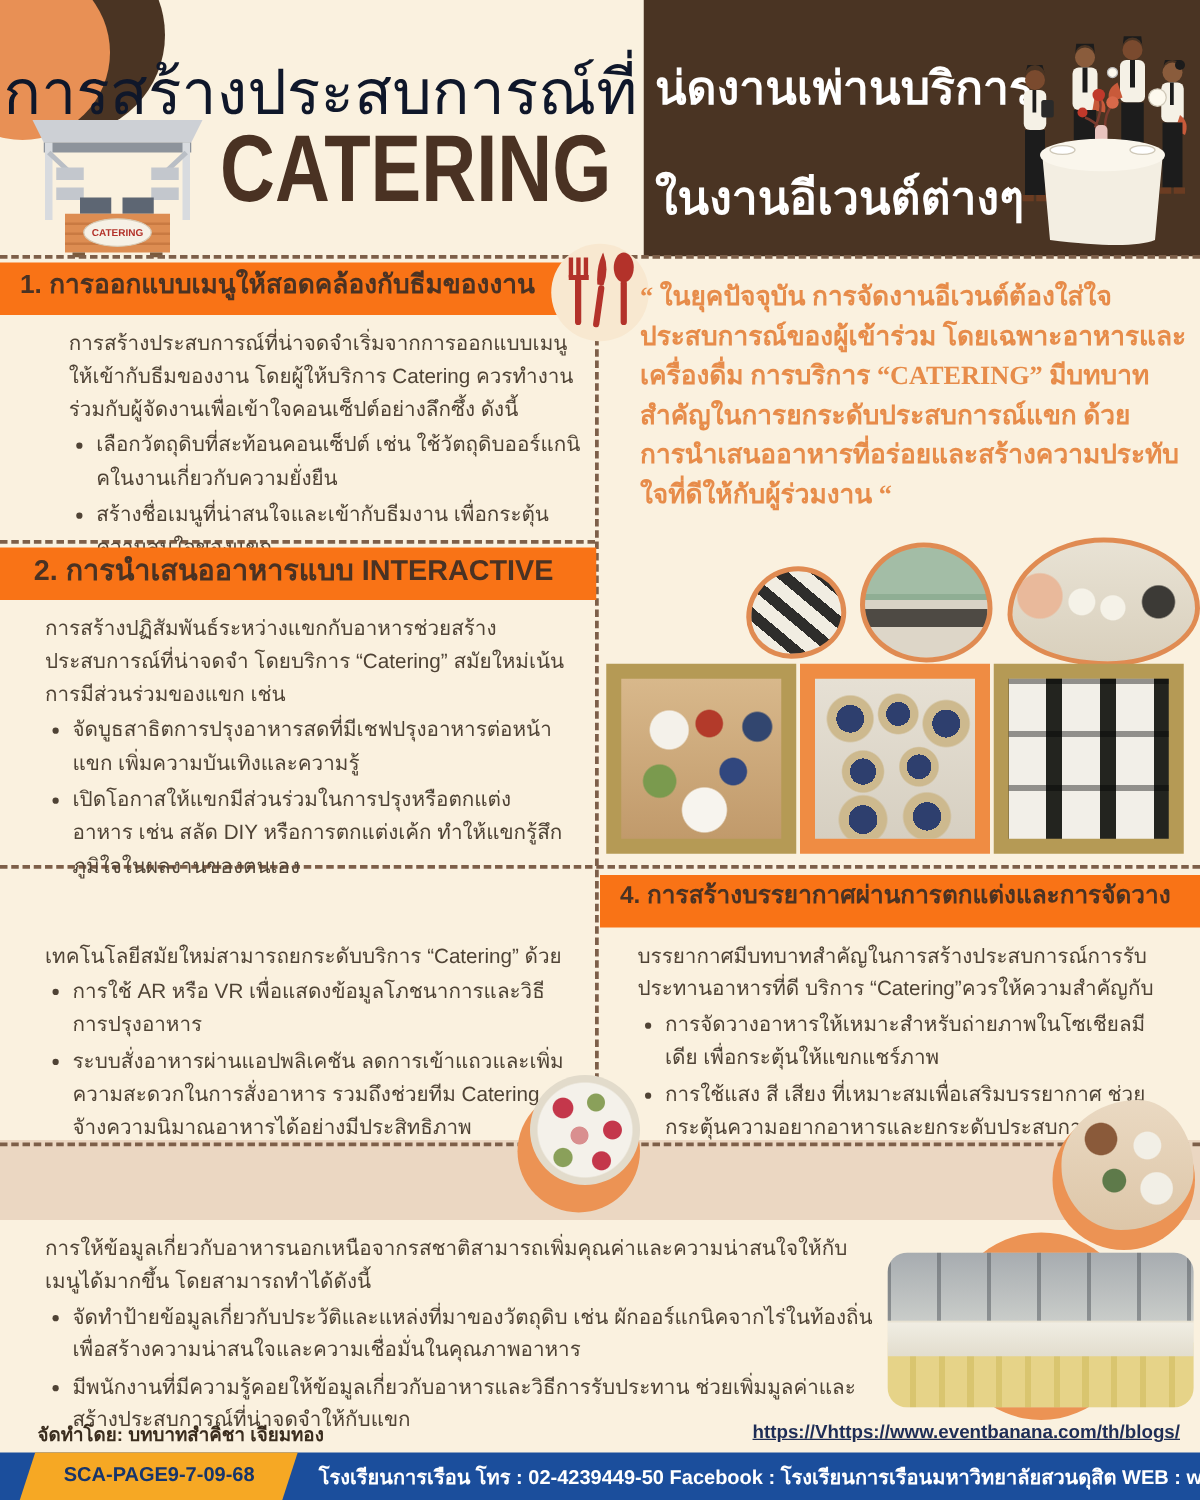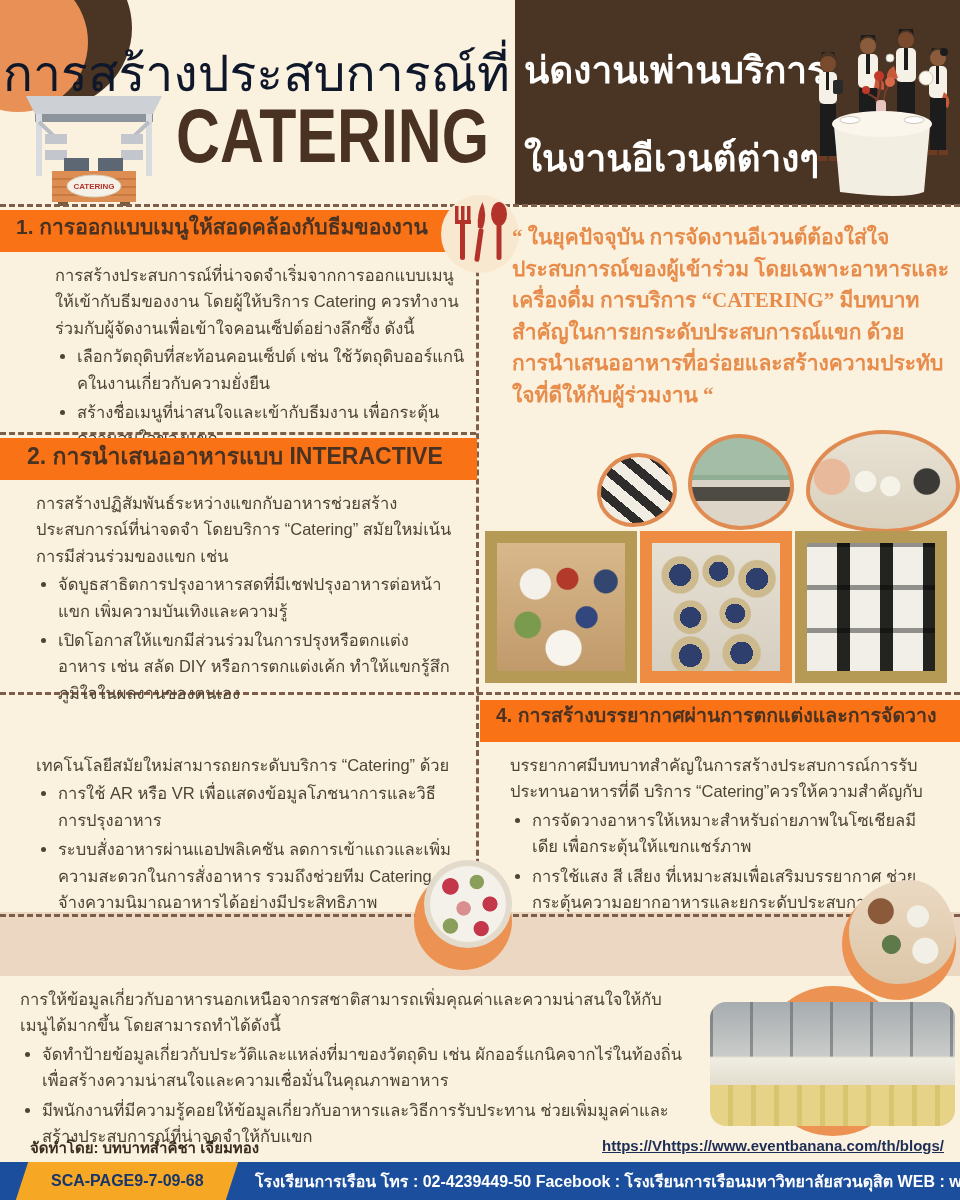--- a/index.html
+++ b/index.html
@@ -272,21 +272,21 @@
 
   <div class="tan-band"></div>
   <div class="dash-h" style="left:0;top:914px;width:960px;"></div>
 
   <div class="deco-circle" style="left:414px;top:872px;width:98px;height:98px;"></div>
   <div class="canape-plate"></div>
 
   <div class="deco-circle" style="left:842px;top:888px;width:114px;height:112px;"></div>
   <div class="food-blob"></div>
 
-  <div class="body-txt" style="left:20px;top:986px;width:668px;">
+  <div class="body-txt" style="left:36px;top:986px;width:668px;">
     <p>การให้ข้อมูลเกี่ยวกับอาหารนอกเหนือจากรสชาติสามารถเพิ่มคุณค่าและความน่าสนใจให้กับเมนูได้มากขึ้น โดยสามารถทำได้ดังนี้</p>
     <ul>
       <li>จัดทำป้ายข้อมูลเกี่ยวกับประวัติและแหล่งที่มาของวัตถุดิบ เช่น ผักออร์แกนิคจากไร่ในท้องถิ่น เพื่อสร้างความน่าสนใจและความเชื่อมั่นในคุณภาพอาหาร</li>
       <li>มีพนักงานที่มีความรู้คอยให้ข้อมูลเกี่ยวกับอาหารและวิธีการรับประทาน ช่วยเพิ่มมูลค่าและสร้างประสบการณ์ที่น่าจดจำให้กับแขก</li>
     </ul>
   </div>
 
   <div class="deco-circle" style="left:758px;top:986px;width:150px;height:150px;"></div>
   <div class="buffet"></div>
 

